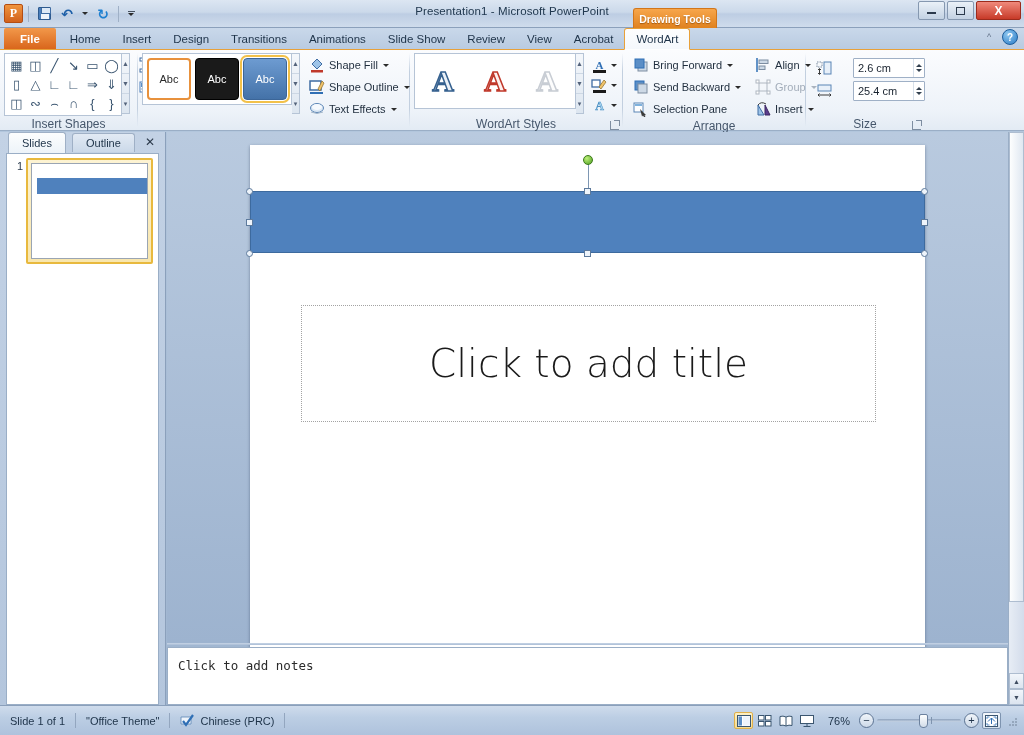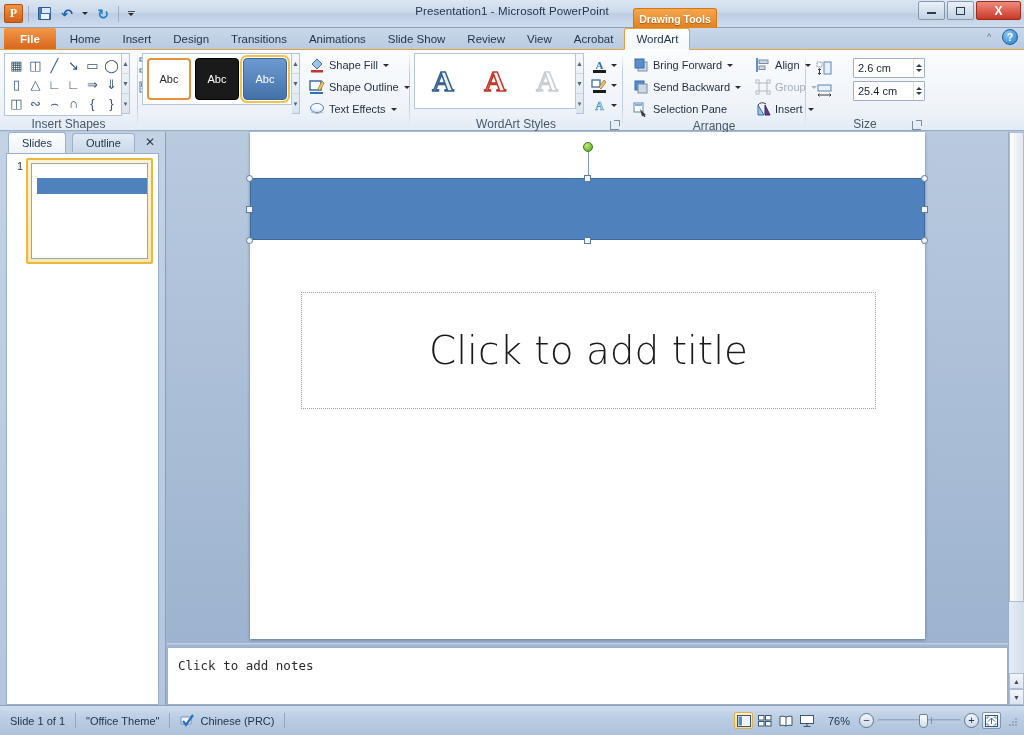--- a/index.html
+++ b/index.html
@@ -258,21 +258,21 @@
     background: linear-gradient(180deg,#fdf3d2,#f8e6ae); }
   .thumb-slide { background: #fff; border: 1px solid #9aa5b3; height: 96px; position: relative; overflow: hidden; }
   .thumb-shape { position: absolute; left: 5px; right: 0; top: 14px; height: 16px; background: #4f81bd; }
 
   .slidearea {
     position: absolute; left: 167px; top: 0; right: 16px; bottom: 62px;
     background: linear-gradient(180deg,#b9cadf,#9db3cf);
     display: flex; align-items: flex-start; justify-content: center;
   }
   .slide-canvas {
-    position: relative; 
+    position: relative; margin-top: 13px;
     width: 675px; height: 507px; background: #fff;
     box-shadow: 0 1px 3px rgba(30,50,80,.45);
   }
   .shape-blue {
     position: absolute; left: 0; top: 46px; width: 675px; height: 62px;
     background: #4f81bd; border: 1px solid #3d6a9e;
   }
   .handle {
     position: absolute; width: 7px; height: 7px;
     background: #eef4fb; border: 1px solid #5d7a9c;

